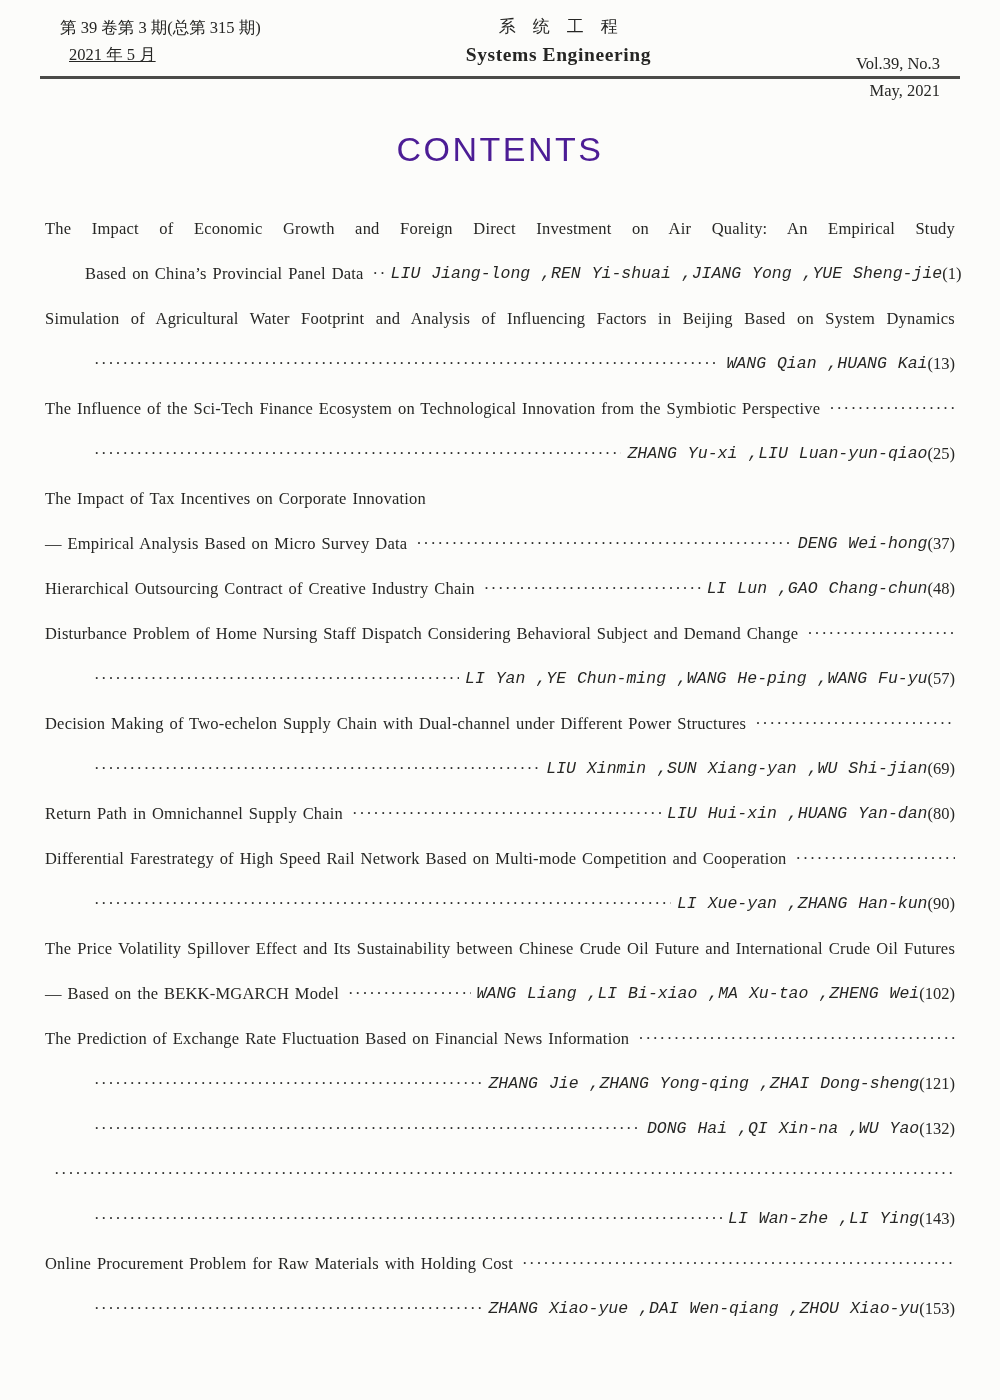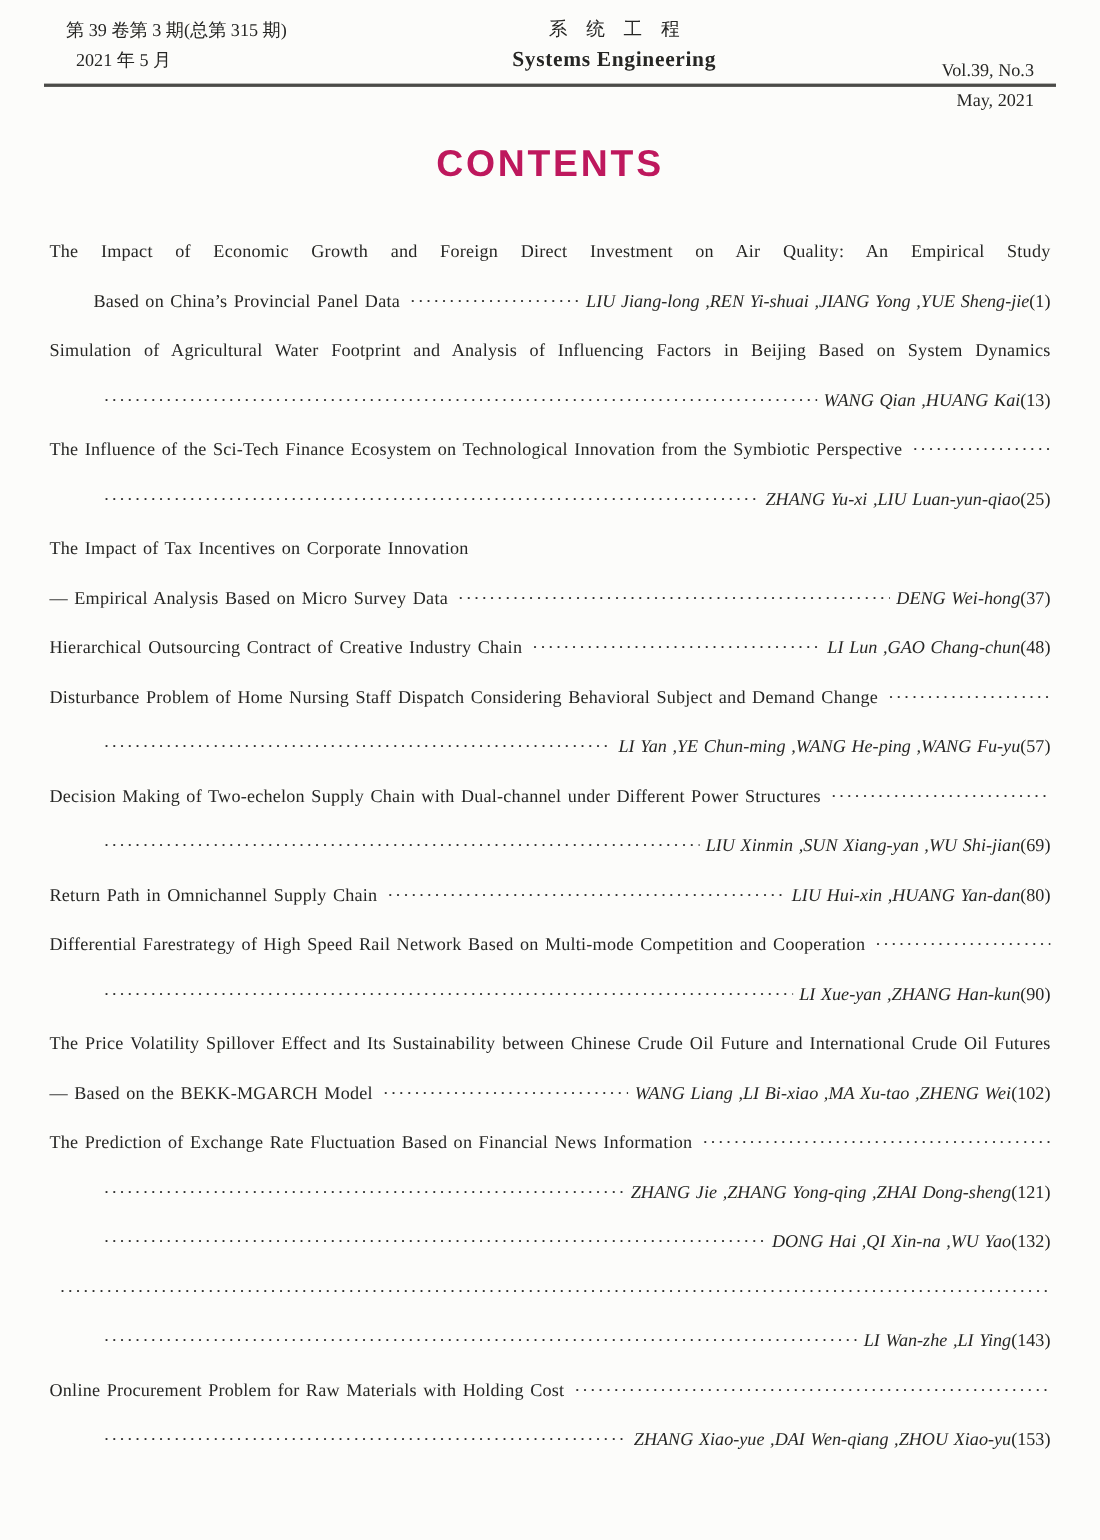--- a/index.html
+++ b/index.html
@@ -11,38 +11,38 @@
     position: relative;
     overflow: hidden;
   }
 
   
   .page-header {
     position: absolute; top: 14px; left: 60px; right: 60px;
     display: flex; justify-content: space-between; align-items: flex-start;
   }
   .h-left  { font-size: 16.5px; line-height: 27px; }
-  .h-left .line2 { padding-left: 9px; }
+  .h-left .line2 { padding-left: 9px; text-decoration: underline; }
   .h-center { text-align: center; }
   .h-center .cn { font-size: 17px; letter-spacing: 17px; padding-left: 17px; line-height: 26px; }
   .h-center .en { font-size: 19.5px; letter-spacing: 0.6px; line-height: 29px; font-weight: bold; }
   .h-right { font-size: 16.5px; line-height: 27px; text-align: right; margin-top: 36px; }
 
   .header-rule {
     position: absolute; top: 76px; left: 40px; width: 920px; height: 3px;
     background: #4b4b48;
   }
 
   
   .contents-title {
     position: absolute; top: 130px; left: 0; width: 100%;
     text-align: center;
     font-family: "Liberation Sans", sans-serif;
     font-size: 34px; letter-spacing: 2.5px;
-    color: #be185d; font-weight: 700;
+    color: #4c1d95; font-weight: 400;
   }
 
   
   .toc {
     position: absolute; top: 206px; left: 45px; width: 910px;
   }
   .toc-line {
     height: 45px;
     display: flex; align-items: center;
     font-size: 16.5px;
@@ -58,21 +58,21 @@
   .leader {
     flex: 1 1 auto; overflow: hidden;
     height: 45px; line-height: 45px;
     margin: 0 6px 0 9px;
     color: #2e2e2c; min-width: 12px;
   }
   .leader::after {
     content: "····································································································································································································································································";
     letter-spacing: 1.6px;
   }
-  .authors { font-style: italic; word-spacing: 1px; }
+  .authors { font-style: italic; word-spacing: 1px; font-family: Liberation Mono, monospace; }
   .pagenum { font-style: normal; }
 </style>
 </head>
 <body>
 
 <div class="page-header">
   <div class="h-left">
     <div class="line1">第 39 卷第 3 期(总第 315 期)</div>
     <div class="line2">2021 年 5 月</div>
   </div>

